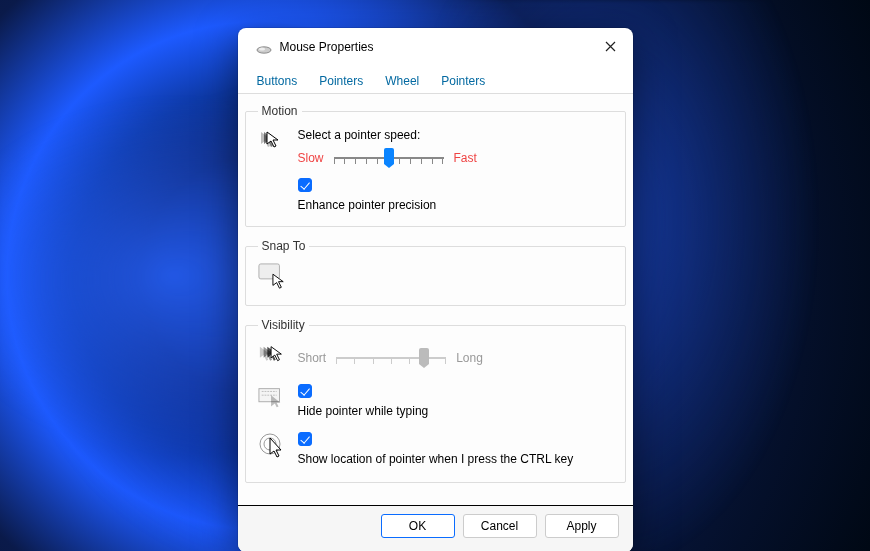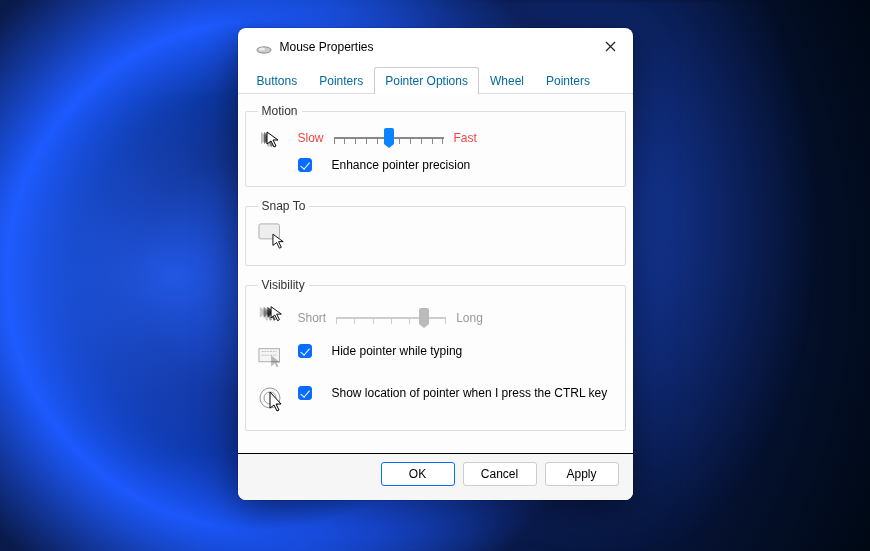--- a/index.html
+++ b/index.html
@@ -56,21 +56,21 @@
   .track .bar { position:absolute; top:9px; left:0; right:0; height:2px; background:#888; }
   .track .ticks { position:absolute; top:11px; left:0; right:0; display:flex; justify-content:space-between; }
   .track .ticks span { width:1px; height:5px; background:#888; }
   .thumb {
     position:absolute; top:0; width:10px; height:16px; background:#0a84ff; border-radius:2px 2px 0 0;
     transform:translateX(-50%);
   }
   .thumb::after{
     content:""; position:absolute; left:0; top:16px; border-left:5px solid transparent; border-right:5px solid transparent; border-top:4px solid #0a84ff;
   }
-  .cb { display:flex; align-items:flex-start; gap:20px; font-size:12px; }
+  .cb { display:flex; align-items:flex-start; gap:6px; font-size:12px;flex-direction:column; }
   .cbx {
     width:14px; height:14px; border:1px solid #888; border-radius:3px; flex:none; display:flex; align-items:center; justify-content:center; background:#fff;
   }
   .cbx.checked { background:#0a6cff; border-color:#0a6cff; }
   .cbx.checked::after { content:""; width:4px; height:8px; border:solid #fff; border-width:0 1.5px 1.5px 0; transform:rotate(40deg) translateY(-1px);}
   .disabled { color:#999; }
   .track.disabled .bar{ background:#ccc;}
   .track.disabled .ticks span{ background:#ccc;}
   .thumb.disabled{ background:#bbb;}
   .thumb.disabled::after{ border-top-color:#bbb;}
@@ -101,21 +101,20 @@
     <span class="close">
       <svg width="11" height="11" viewBox="0 0 11 11">
           <path d="M1 1 L10 10 M10 1 L1 10" stroke="#222" stroke-width="1.2"></path>
         </svg>
     </span>
   </div>
 
   <div class="tabs">
     <div class="tab">Buttons</div>
     <div class="tab">Pointers</div>
-    <div class="tab active">Pointer Options</div>
     <div class="tab">Wheel</div>
     <div class="tab">Pointers</div>
   </div>
 
   <div class="body">
 
     <fieldset>
       <legend>Motion</legend>
       <div class="row">
         <div class="gicon">
@@ -123,20 +122,21 @@
             <g opacity=".25">
                 <path d="M3 4 L3 16 L7 13 L10 19 L12 18 L9 12 L14 12 Z" fill="#000"></path>
               </g>
             <g opacity=".5">
                 <path d="M6 4 L6 16 L10 13 L13 19 L15 18 L12 12 L17 12 Z" fill="#000"></path>
               </g>
             <path d="M9 4 L9 16 L13 13 L16 19 L18 18 L15 12 L20 12 Z" fill="#fff" stroke="#000" stroke-width="1"></path>
           </svg>
         </div>
         <div class="content">
+          <div class="labelline">Select a pointer speed:</div>
           <div class="slider-row">
             <span>Slow</span>
             <div class="track">
               <div class="bar"></div>
               <div class="ticks">
                   <span></span>
                   <span></span>
                   <span></span>
                   <span></span>
                   <span></span>

